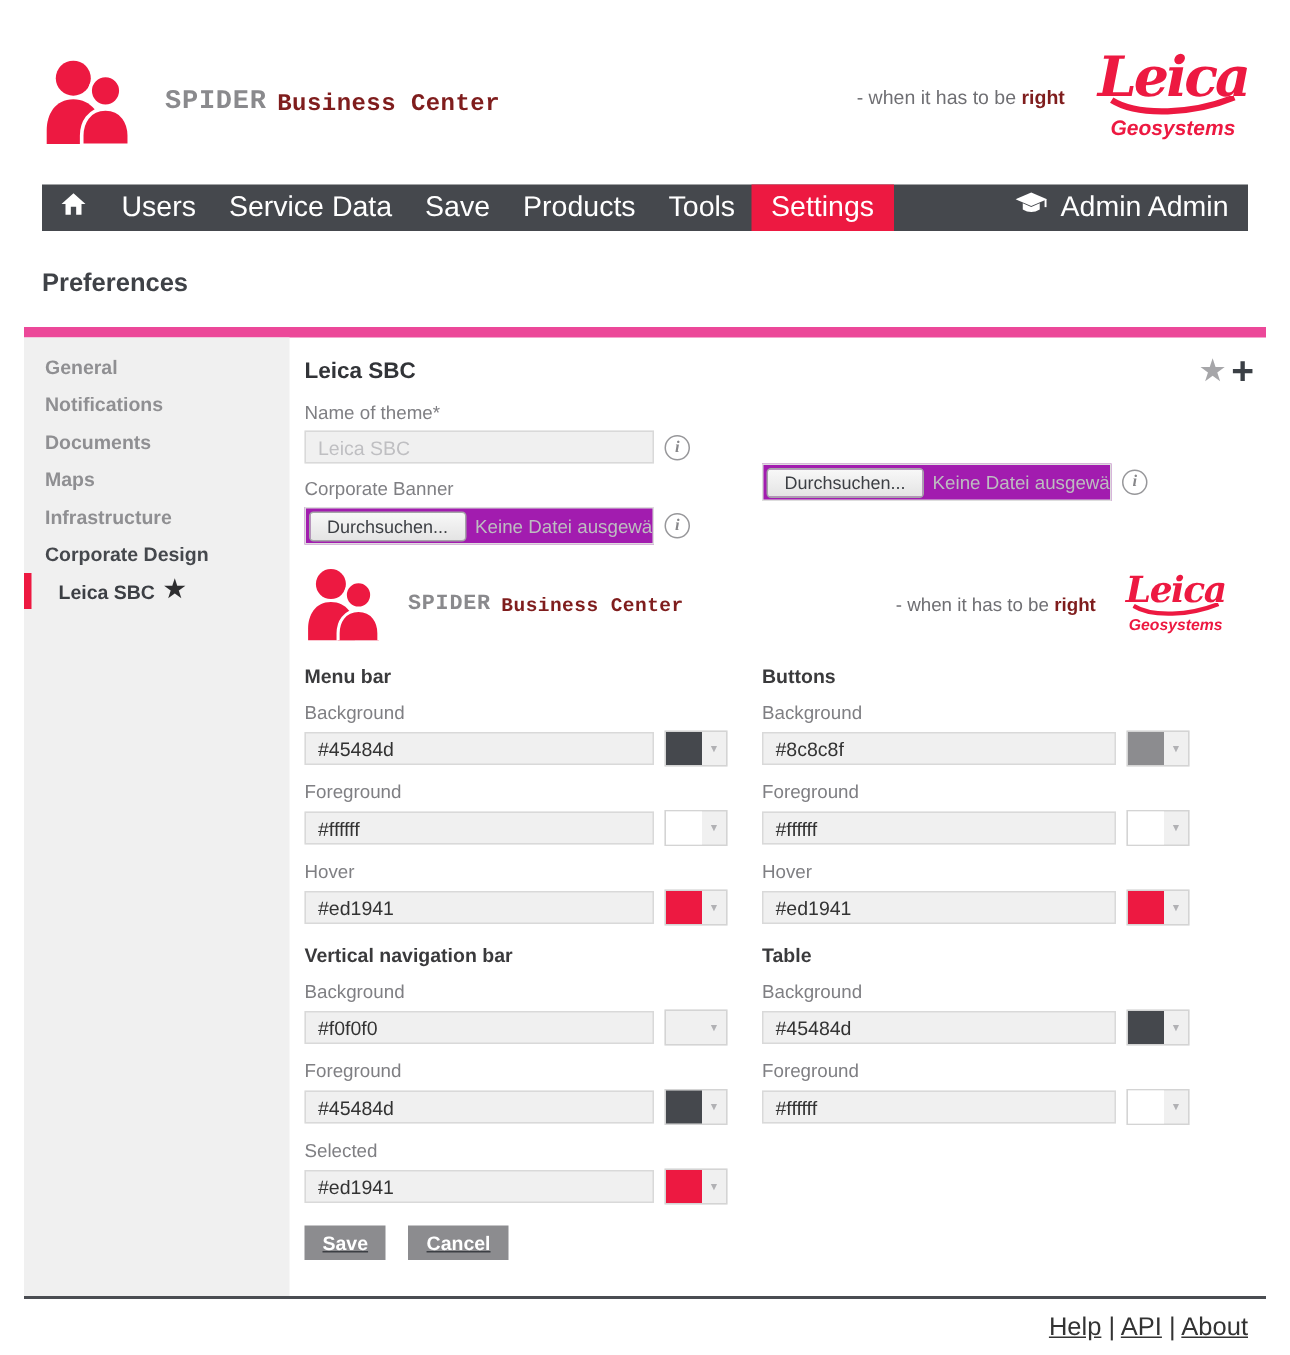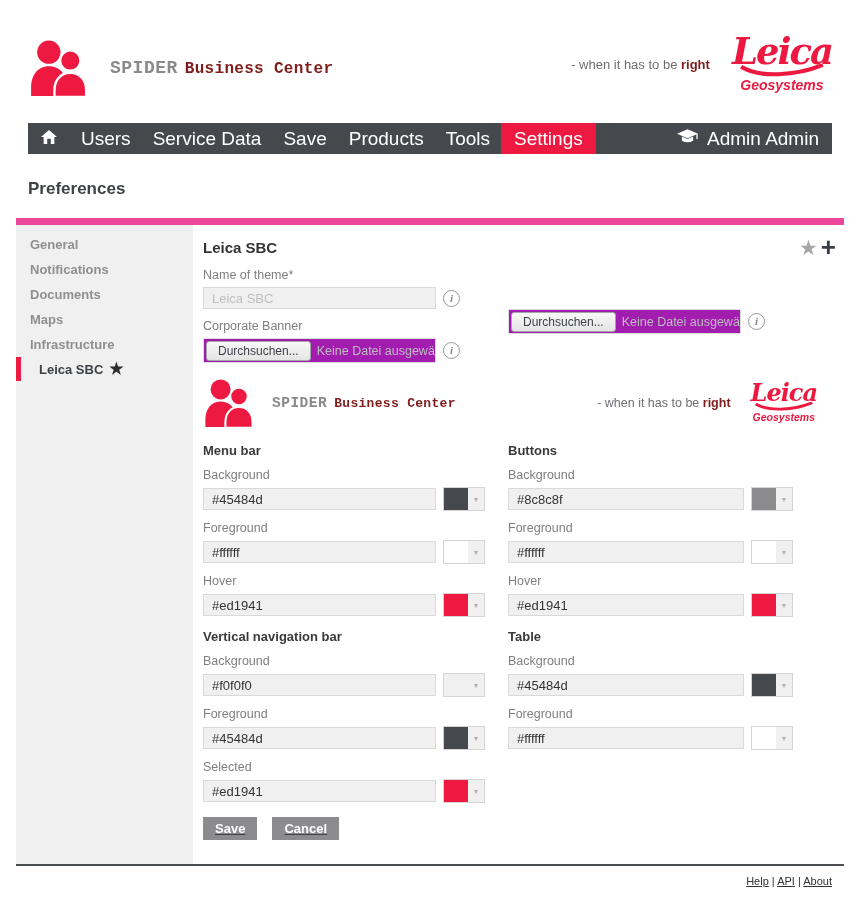--- a/index.html
+++ b/index.html
@@ -96,21 +96,21 @@
                 display:inline-flex; align-items:stretch; flex-shrink:0; cursor:pointer; }
   .swatch { width:24px; height:100%; display:block; }
   .arrow { width:16px; display:flex; align-items:center; justify-content:center;
            font-size:7px; color:#b1b1b4; }
 
   .btn-row { margin:14px 0 18px; display:flex; gap:15px;text-decoration:underline; }
   .btn { background:#8c8c8f; color:#fff; border:none; font-family:"Liberation Sans",sans-serif;
          font-size:13px; font-weight:bold; padding:3px 12px; height:23px; cursor:pointer; }
 
   
-  .footer { margin:9px 28px 0; text-align:right; font-size:11px; color:#333; }
+  .footer { margin:9px 28px 0; text-align:right; font-size:17px; color:#333; }
   .footer a { color:#333; }
 </style>
 </head>
 <body>
 
 <div class="page">
 
   <div class="header">
     <div class="logo-block">
       <span class="spider-icon">
@@ -183,20 +183,21 @@
   <h1 class="page-title">Preferences</h1>
 
   <div class="content">
 
     <div class="sidebar">
       <div class="sb-item">General</div>
       <div class="sb-item">Notifications</div>
       <div class="sb-item">Documents</div>
       <div class="sb-item">Maps</div>
       <div class="sb-item">Infrastructure</div>
+      <div class="sb-item dark">Corporate Design</div>
       <div class="sb-sub">
         <span>Leica SBC</span>
         <span class="star">★</span>
       </div>
     </div>
 
     <div class="main">
 
       <div class="main-head">
         <h2 class="main-title">Leica SBC</h2>

